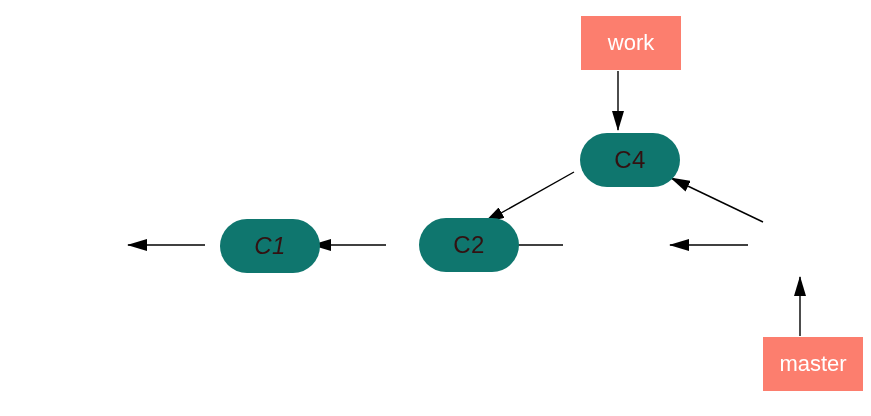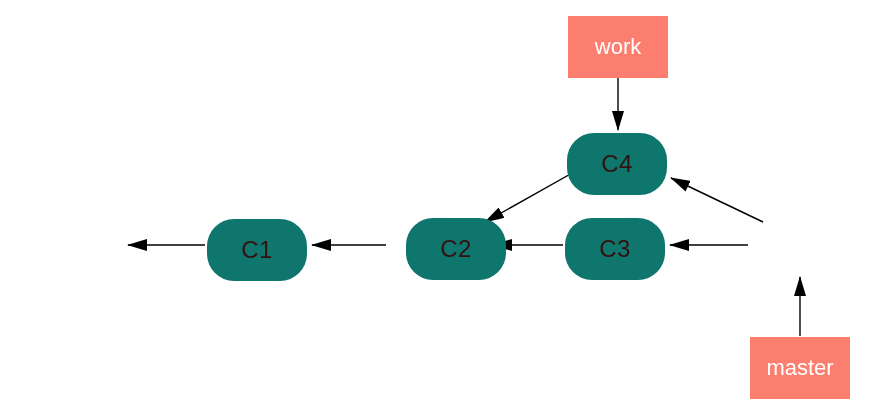--- a/index.html
+++ b/index.html
@@ -22,42 +22,43 @@
     width: 871px;
     height: 416px;
   }
   .edges-layer line {
     stroke: #000000;
     stroke-width: 1.4;
   }
   .node {
     position: absolute;
     width: 100px;
-    height: 62px;
+    height: 54px;
     display: flex;
     align-items: center;
     justify-content: center;
     box-sizing: border-box;
+    margin-left: 13px;
   }
   .commit {
     background: #0f766e;
     border-radius: 27px;
     color: #331111;
     font-size: 24px;
     letter-spacing: 0.5px;
   }
   .branch-tag {
     background: #fc7e6e;
     color: #ffffff;
     font-size: 22px;
     font-weight: 500;
   }
   
   .pos-c0     { left: 23px;  top: 219px; }
-  .pos-c1     { left: 207px; top: 219px; }
+  .pos-c1     { left: 207px; top: 219px; font-style: italic; }
   .pos-c2     { left: 406px; top: 218px; }
   .pos-c3     { left: 565px; top: 218px; }
   .pos-c4     { left: 567px; top: 133px; }
   .pos-c5     { left: 750px; top: 219px; }
   .pos-work   { left: 568px; top: 16px;  }
   .pos-master { left: 750px; top: 337px; }
 </style>
 </head>
 <body>
 
@@ -74,19 +75,18 @@
     <line x1="563" y1="245" x2="493" y2="245" marker-end="url(#arrow)"></line>
     <line x1="748" y1="245" x2="670" y2="245" marker-end="url(#arrow)"></line>
     <line x1="574" y1="172" x2="485" y2="222" marker-end="url(#arrow)"></line>
     <line x1="763" y1="222" x2="671" y2="178" marker-end="url(#arrow)"></line>
     <line x1="618" y1="71" x2="618" y2="130" marker-end="url(#arrow)"></line>
     <line x1="800" y1="336" x2="800" y2="277" marker-end="url(#arrow)"></line>
   </svg>
 
   <div class="node commit pos-c1">C1</div>
   <div class="node commit pos-c2">C2</div>
-  <div class="node commit pos-c3">C3</div>
   <div class="node commit pos-c4">C4</div>
 
   <div class="node branch-tag pos-work">work</div>
   <div class="node branch-tag pos-master">master</div>
 
 </div>
 
 </body></html>

